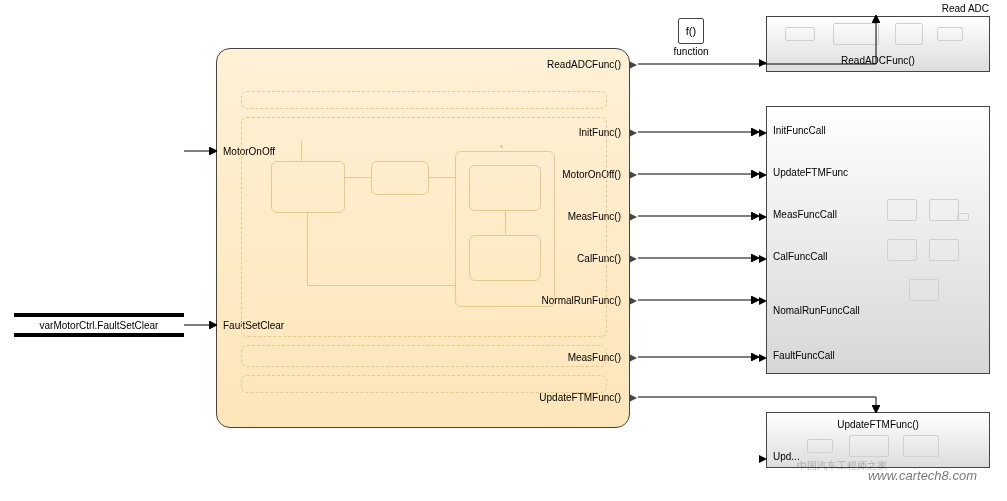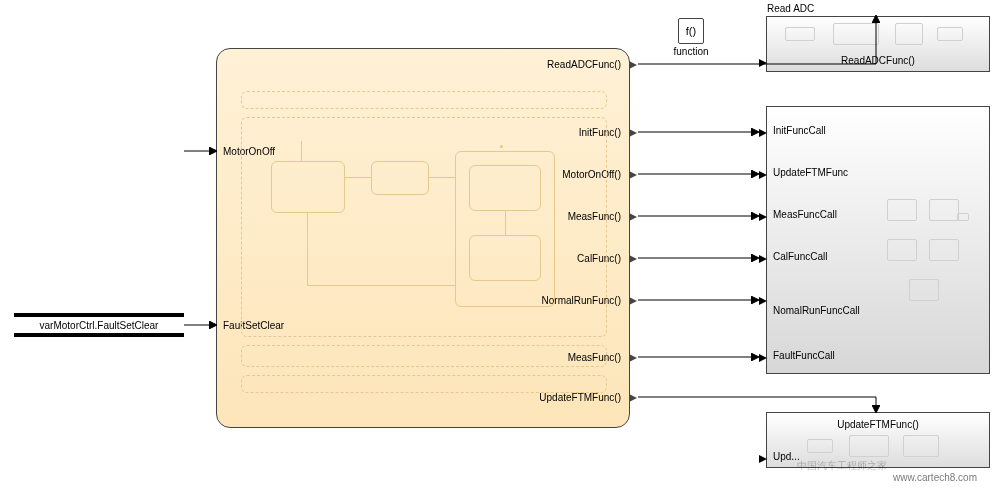--- a/index.html
+++ b/index.html
@@ -22,34 +22,34 @@
 .innerstate{position:absolute;border:1px solid #e7c98f;border-radius:6px;background:rgba(255,255,255,0)}
 .innerline{position:absolute;background:#e7c98f}
 .innerdot{position:absolute;width:3px;height:3px;background:#e7c98f;border-radius:50%}
 
 
 .fn-icon{position:absolute;left:678px;top:18px;width:26px;height:26px;border:1px solid #444;border-radius:2px;display:flex;align-items:center;justify-content:center;font-size:11px}
 .fn-label{position:absolute;left:670px;top:46px;width:42px;text-align:center;font-size:10px}
 
 
 .subsys{position:absolute;border:1px solid #444;background:#eee}
-.subsys .title{position:absolute;left:0;right:0;text-align:left;font-size:10px}
+.subsys .title{position:absolute;left:0;right:0;text-align:right;font-size:10px}
 .subsys .port-label{position:absolute;left:6px;font-size:10px}
 .subsys .port-tri{position:absolute;left:-8px;width:0;height:0;border-top:4px solid transparent;border-bottom:4px solid transparent;border-left:8px solid #000}
 
 
 .mini{position:absolute;border:1px solid #d0d0d0;border-radius:2px}
 
 
 svg.wires{position:absolute;inset:0;width:1007px;height:501px}
 svg.wires path{stroke:#000;stroke-width:1;fill:none}
 svg.wires .arrow{fill:#000}
 
 
-.wm{position:absolute;right:30px;bottom:18px;font-size:10px;color:rgba(0,0,0,.55);}
+.wm{position:absolute;right:30px;bottom:18px;font-size:13px;color:rgba(0,0,0,.55);font-style:italic}
 .wm2{position:absolute;right:120px;bottom:28px;font-size:10px;color:rgba(0,0,0,.25)}
 </style>
 </head>
 <body>
 
 <div class="canvas">
 
   <div class="const-block" style="left:14px;top:313px">
     <span class="txt">varMotorCtrl.FaultSetClear</span>
   </div>

